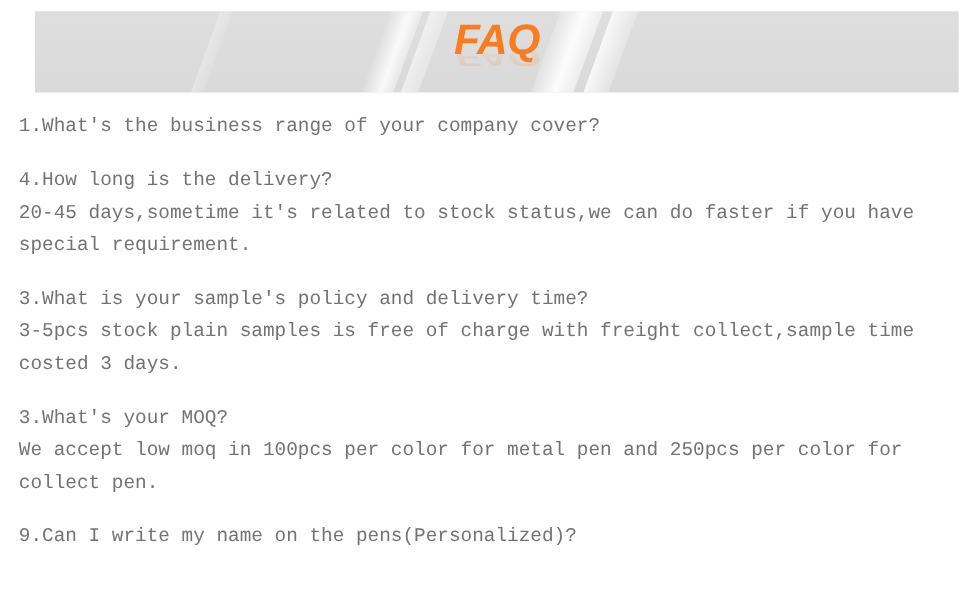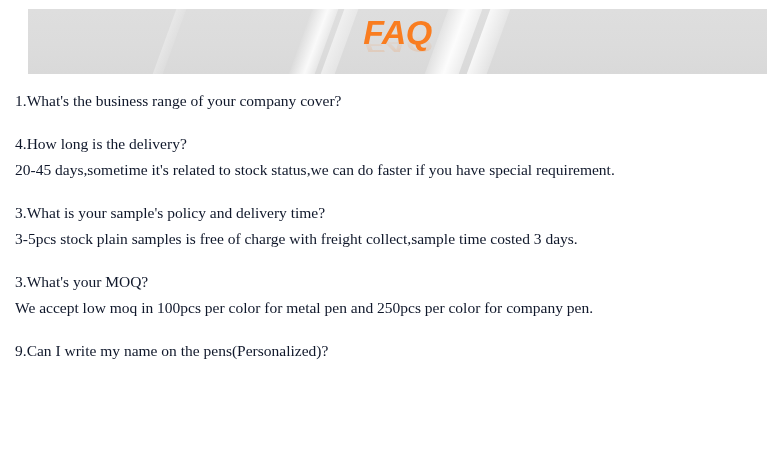--- a/index.html
+++ b/index.html
@@ -120,23 +120,23 @@
 
   .faq-item {
     margin-bottom: 17px;
   }
   .faq-item:last-child {
     margin-bottom: 0;
   }
 
   .faq-question,
   .faq-answer {
-    font-family: Liberation Serif, serif;
+    font-family: Liberation Mono, monospace;
     font-size: 15.5px;
-    color: #0f172a;
+    color: #737373;
     line-height: 26px;
     white-space: pre-wrap;
   }
 </style>
 </head>
 <body>
 
 <div class="page">
 
   <div class="faq-banner">
@@ -163,21 +163,21 @@
       <div class="faq-answer">20-45 days,sometime it's related to stock status,we can do faster if you have special requirement.</div>
     </div>
 
     <div class="faq-item">
       <div class="faq-question">3.What is your sample's policy and delivery time?</div>
       <div class="faq-answer">3-5pcs stock plain samples is free of charge with freight collect,sample time costed 3 days.</div>
     </div>
 
     <div class="faq-item">
       <div class="faq-question">3.What's your MOQ?</div>
-      <div class="faq-answer">We accept low moq in 100pcs per color for metal pen and 250pcs per color for company pen.</div>
+      <div class="faq-answer">We accept low moq in 100pcs per color for metal pen and 250pcs per color for collect pen.</div>
     </div>
 
     <div class="faq-item">
       <div class="faq-question">9.Can I write my name on the pens(Personalized)?</div>
     </div>
 
   </div>
 
 </div>
 

